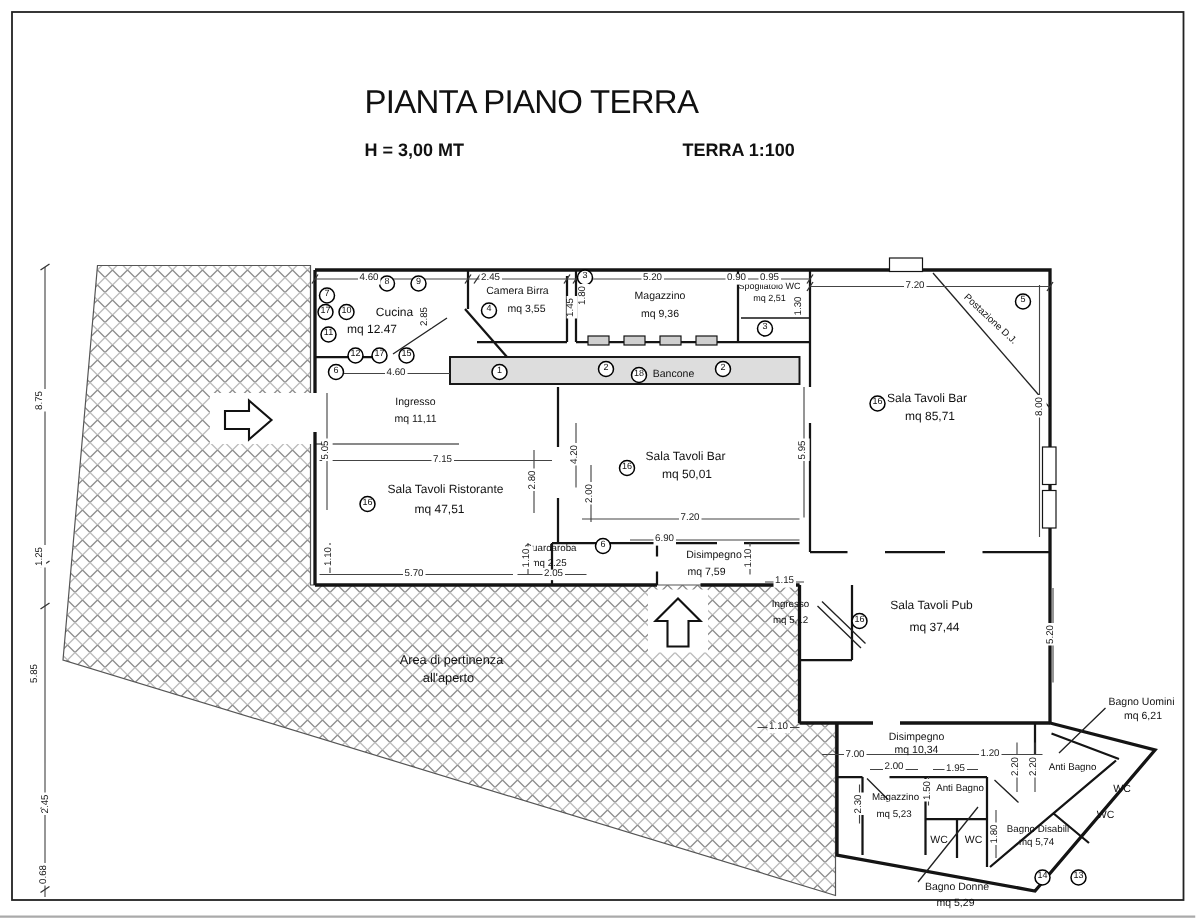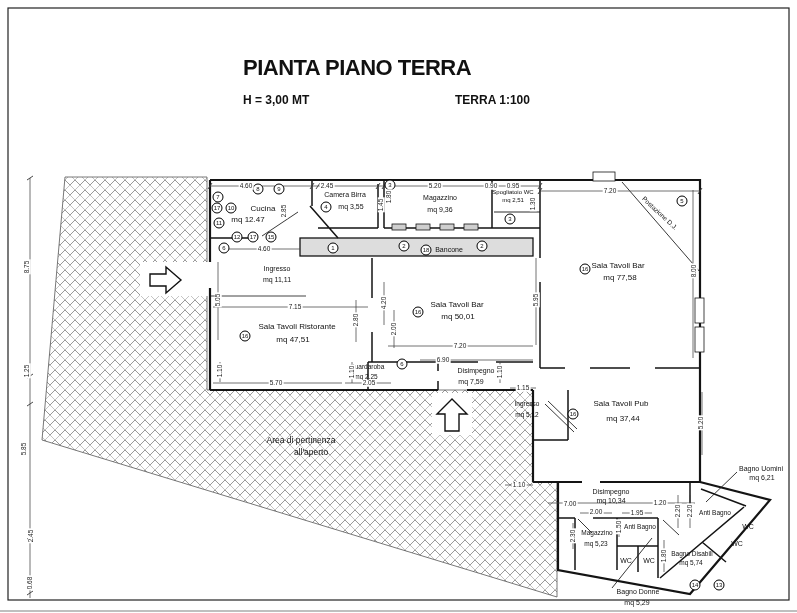--- a/index.html
+++ b/index.html
@@ -2,21 +2,21 @@
 <html><head>
 <meta charset="utf-8">
 <style>
   html,body{margin:0;padding:0;background:#fff;}
   body{width:797px;height:613px;position:relative;overflow:hidden;
        font-family:"Liberation Sans","DejaVu Sans",sans-serif;color:#111;}
   .sheet{position:absolute;inset:0;}
   svg{position:absolute;left:0;top:0;}
   .overlay{position:absolute;inset:0;pointer-events:none;}
   .t{position:absolute;white-space:nowrap;}
-  .title{font-size:22px;font-weight:bold;letter-spacing:-.5px;}
+  .title{font-size:22px;font-weight:normal;letter-spacing:-.5px;}
   .sub{font-size:12px;font-weight:bold;}
   .lbl{position:absolute;font-size:8px;line-height:1.05;white-space:nowrap;
        transform:translate(-50%,-50%);text-align:center;}
   .lbl.s{font-size:7px;}
   .lbl.xs{font-size:6.5px;}
   .lbl.xxs{font-size:6px;}
   .lbl.big{font-size:8.5px;}
   .dim{position:absolute;font-size:6.5px;line-height:1;background:#fff;
        padding:0 1px;white-space:nowrap;transform:translate(-50%,-50%);color:#1a1a1a;}
   .dimv{position:absolute;font-size:6.5px;line-height:1;background:#fff;
@@ -112,35 +112,35 @@
   <span class="lbl s" style="left:351px;top:207px;">mq 3,55</span>
   <span class="lbl s" style="left:440px;top:198px;">Magazzino</span>
   <span class="lbl s" style="left:440px;top:210px;">mq 9,36</span>
   <span class="lbl xxs" style="left:513px;top:192px;">Spogliatoio WC</span>
   <span class="lbl xxs" style="left:513px;top:200px;">mq 2,51</span>
   <span class="rot45" style="left:660px;top:213px;">Postazione D.J.</span>
   <span class="lbl s" style="left:277px;top:269px;">Ingresso</span>
   <span class="lbl s" style="left:277px;top:280px;">mq 11,11</span>
   <span class="lbl s" style="left:449px;top:250px;">Bancone</span>
   <span class="lbl" style="left:618px;top:266px;">Sala Tavoli Bar</span>
-  <span class="lbl" style="left:620px;top:278px;">mq 77,58</span>
+  <span class="lbl" style="left:620px;top:278px;">mq 85,71</span>
   <span class="lbl" style="left:457px;top:305px;">Sala Tavoli Bar</span>
   <span class="lbl" style="left:458px;top:317px;">mq 50,01</span>
   <span class="lbl" style="left:297px;top:327px;">Sala Tavoli Ristorante</span>
   <span class="lbl" style="left:293px;top:340px;">mq 47,51</span>
   <span class="lbl xs" style="left:367px;top:367px;">Guardaroba</span>
   <span class="lbl xs" style="left:366px;top:377px;">mq 2.25</span>
   <span class="lbl s" style="left:476px;top:371px;">Disimpegno</span>
   <span class="lbl s" style="left:471px;top:382px;">mq 7,59</span>
   <span class="lbl xs" style="left:527px;top:404px;">Ingresso</span>
   <span class="lbl xs" style="left:527px;top:415px;">mq 5,12</span>
   <span class="lbl" style="left:621px;top:404px;">Sala Tavoli Pub</span>
   <span class="lbl" style="left:623px;top:419px;">mq 37,44</span>
   <span class="lbl big" style="left:301px;top:440px;">Area di pertinenza</span>
-  <span class="lbl big" style="left:299px;top:452px;margin-left:12px;">all'aperto</span>
+  <span class="lbl big" style="left:299px;top:452px;">all'aperto</span>
   <span class="lbl s" style="left:611px;top:492px;">Disimpegno</span>
   <span class="lbl s" style="left:611px;top:501px;">mq 10,34</span>
   <span class="lbl xs" style="left:597px;top:533px;">Magazzino</span>
   <span class="lbl xs" style="left:596px;top:544px;">mq 5,23</span>
   <span class="lbl xs" style="left:640px;top:527px;">Anti Bagno</span>
   <span class="lbl s" style="left:626px;top:561px;">WC</span>
   <span class="lbl s" style="left:649px;top:561px;">WC</span>
   <span class="lbl s" style="left:638px;top:592px;">Bagno Donne</span>
   <span class="lbl s" style="left:637px;top:603px;">mq 5,29</span>
   <span class="lbl xs" style="left:692px;top:554px;">Bagno Disabili</span>

